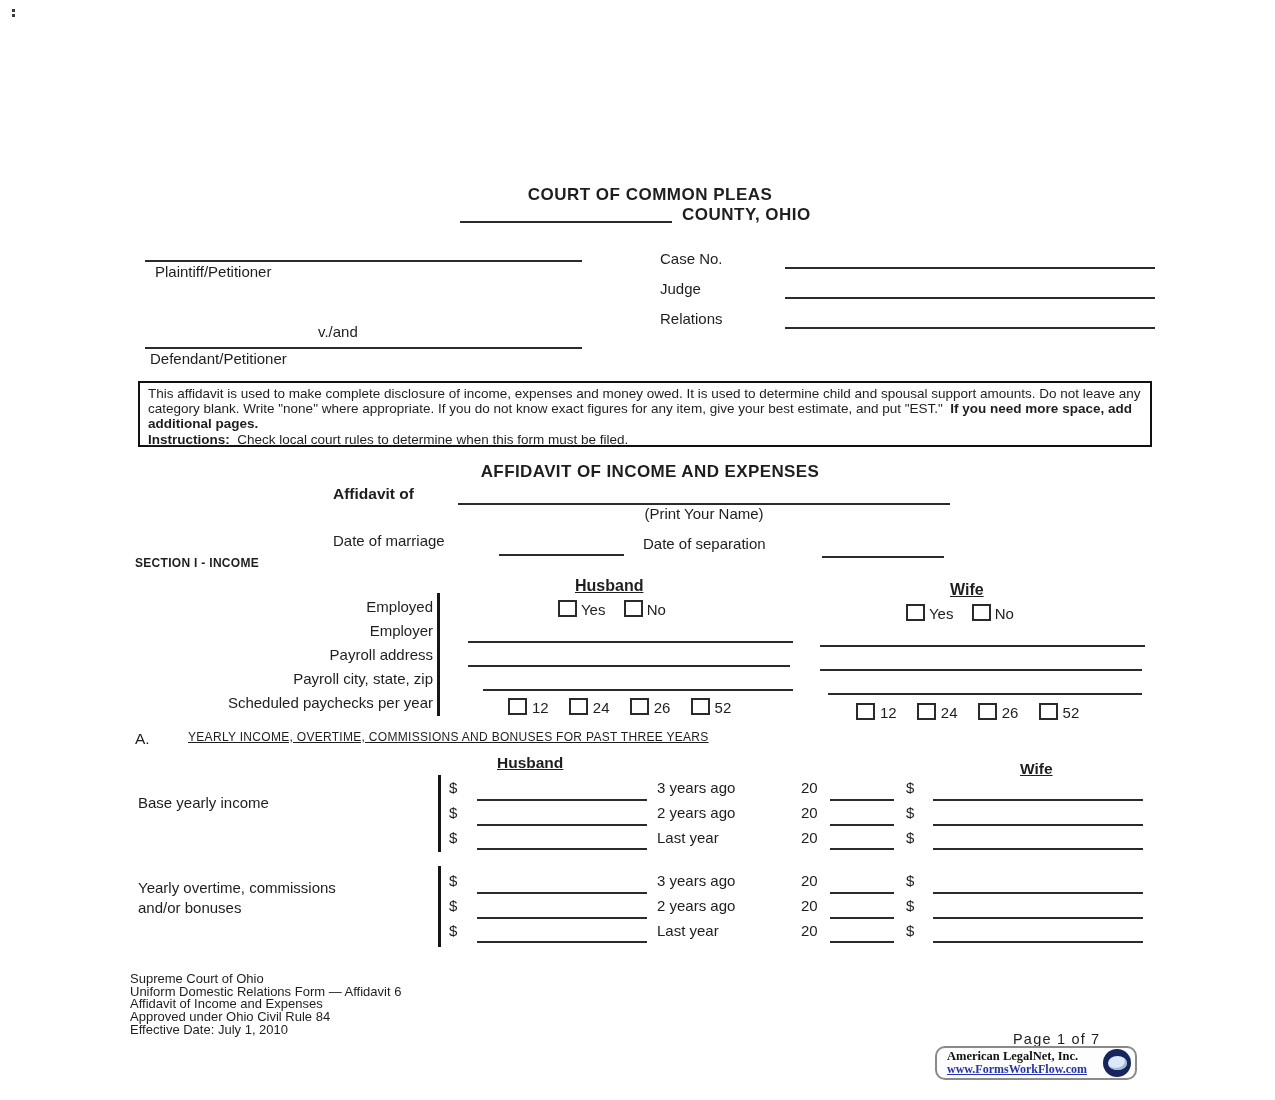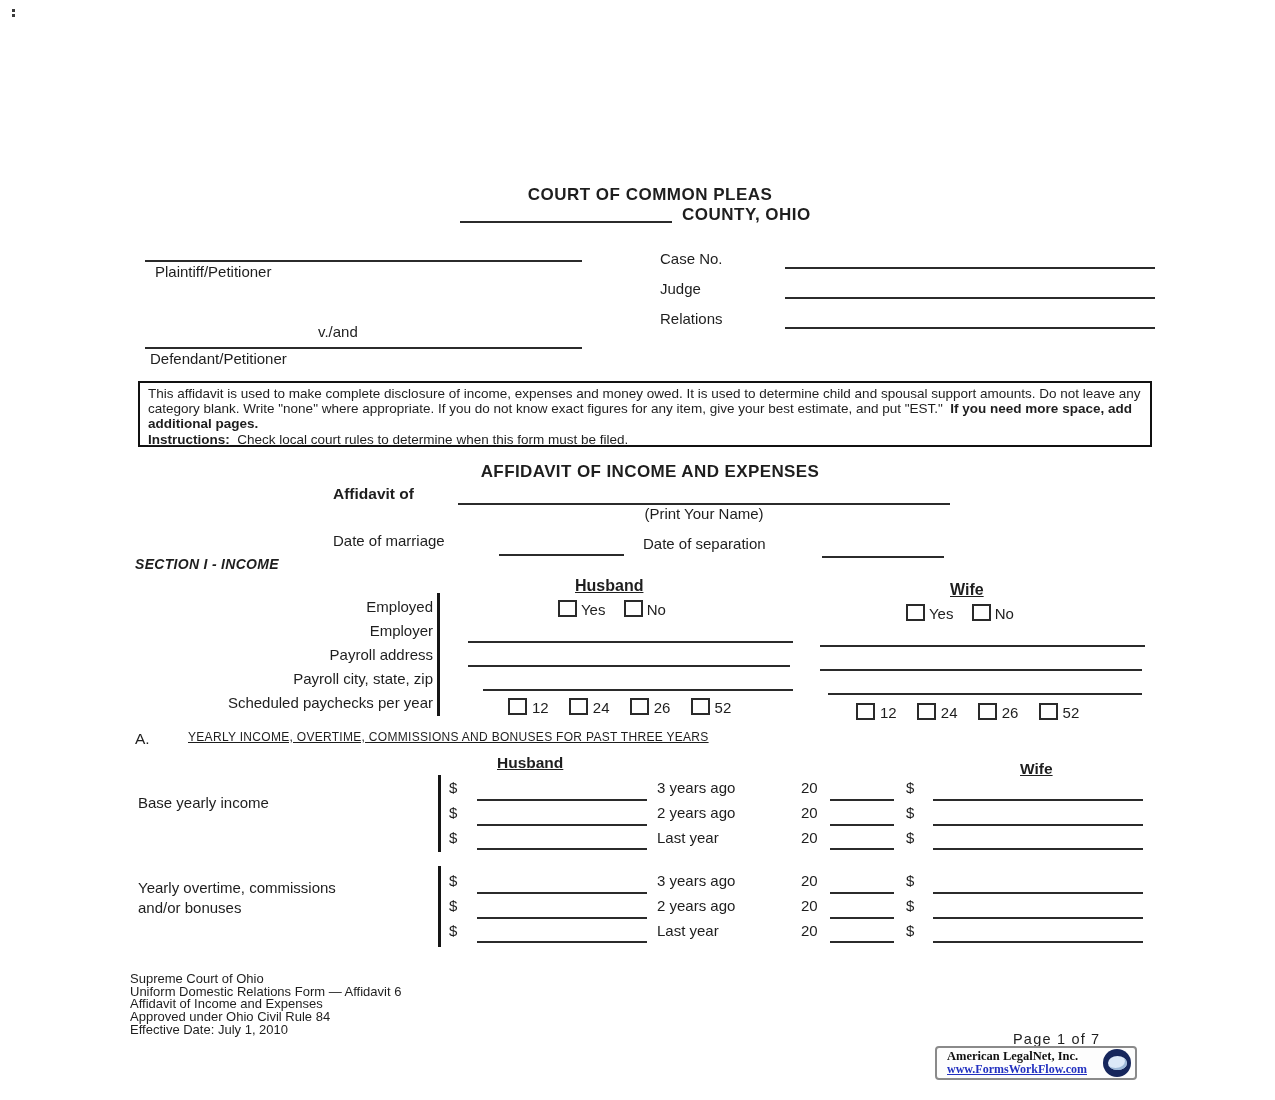--- a/index.html
+++ b/index.html
@@ -12,21 +12,21 @@
   .vl{position:absolute;width:3px;background:#161616;}
   .cb{display:inline-block;width:15px;height:13px;border:2px solid #2a2a2a;
       vertical-align:-2px;background:#fff;}
   .ctr{text-align:center;}
   .instructions{position:absolute;left:138px;top:381px;width:1014px;height:66px;
       border:2px solid #111;box-sizing:border-box;padding:3px 8px 0 8px;
       font-size:13.5px;line-height:15.2px;}
   .instructions div{white-space:normal;}
   .footer-lines{position:absolute;left:130px;top:973px;font-size:13px;line-height:12.7px;}
   .logo-box{position:absolute;left:935px;top:1046px;width:202px;height:34px;
-      border:2px solid #8a8a8a;border-radius:4px;box-sizing:border-box;
+      border:2px solid #8a8a8a;border-radius:10px;box-sizing:border-box;
       display:flex;align-items:center;padding:1px 4px 1px 10px;background:#fdfdfd;}
   .logo-text{flex:1;line-height:13px;}
   .logo-company{font-family:"Liberation Serif",serif;font-weight:bold;font-size:12.5px;color:#111;}
   .logo-url{font-family:"Liberation Serif",serif;font-weight:bold;font-size:12px;
       color:#2230c0;text-decoration:underline;}
   .globe{width:28px;height:28px;border-radius:50%;background:#16265c;position:relative;flex:0 0 auto;}
   .globe-inner{position:absolute;left:5px;top:7px;width:19px;height:14px;border-radius:50%;
       background:#dce8f8;box-shadow:inset -2px -2px 0 #9db8d8;}
   .speck{position:absolute;background:#3a3a3a;}
   .lblcol{position:absolute;left:135px;width:298px;text-align:right;font-size:15px;}
@@ -68,21 +68,21 @@
 
   <div class="t b ctr" style="left:375px;top:462px;width:550px;font-size:17px;letter-spacing:.4px;">AFFIDAVIT OF INCOME AND EXPENSES</div>
   <div class="t b" style="left:333px;top:485px;font-size:15.5px;">Affidavit of</div>
   <div class="hl" style="left:458px;top:503px;width:492px;"></div>
   <div class="t ctr" style="left:458px;top:505px;width:492px;">(Print Your Name)</div>
   <div class="t" style="left:333px;top:532px;">Date of marriage</div>
   <div class="hl" style="left:499px;top:554px;width:125px;"></div>
   <div class="t" style="left:643px;top:535px;text-align:center;">Date of separation</div>
   <div class="hl" style="left:822px;top:556px;width:122px;"></div>
 
-  <div class="t b" style="left:135px;top:556px;font-size:14px;letter-spacing:.3px;font-style:italic;">SECTION I - INCOME</div>
+  <div class="t b" style="left:135px;top:556px;font-size:12px;letter-spacing:.3px;">SECTION I - INCOME</div>
   <div class="t b u" style="left:575px;top:577px;font-size:16px;">Husband</div>
   <div class="t b u" style="left:950px;top:581px;font-size:16px;">Wife</div>
 
   <div class="vl" style="left:437px;top:593px;height:123px;"></div>
 
   <div class="lblcol" style="top:598px;">Employed</div>
   <div class="lblcol" style="top:622px;">Employer</div>
   <div class="lblcol" style="top:646px;">Payroll address</div>
   <div class="lblcol" style="top:670px;">Payroll city, state, zip</div>
   <div class="lblcol" style="top:694px;">Scheduled paychecks per year</div>

